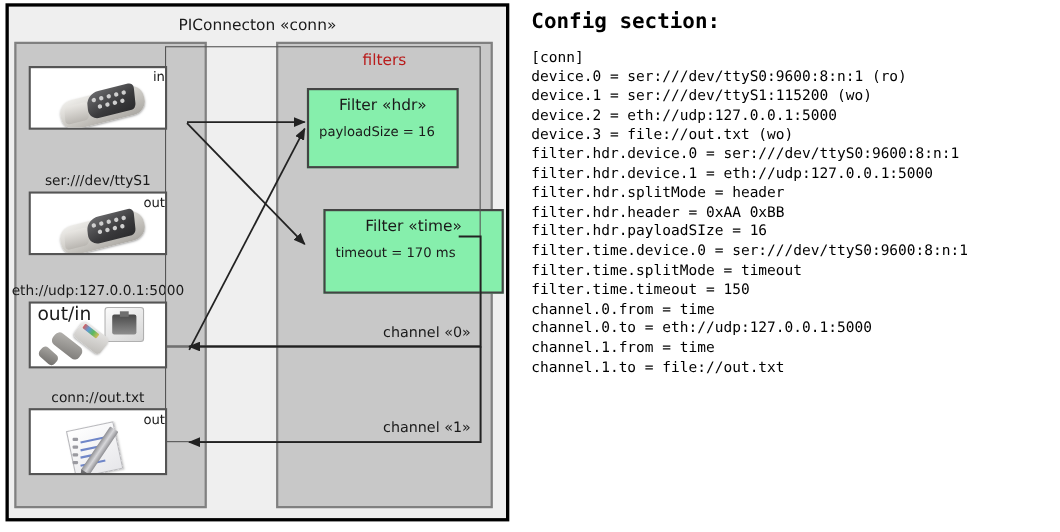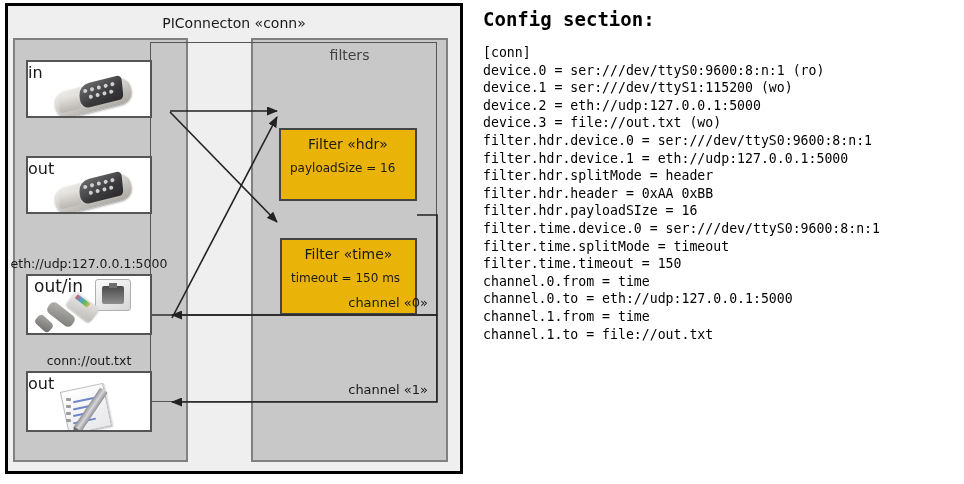--- a/index.html
+++ b/index.html
@@ -59,21 +59,21 @@
     border: 2px solid #808080;
     box-sizing: border-box;
   }
   #filters-title {
     position: absolute;
     left: 0;
     top: 7px;
     width: 100%;
     text-align: center;
     font-size: 14px;
-    color: #404040;
+    color: #b91c1c;
   }
 
   
   .device-group { position: absolute; left: 26px; width: 126px; }
   .device-label {
     text-align: center;
     font-size: 12.5px;
     color: #1a1a1a;
     margin-bottom: 3px;
     white-space: nowrap;
@@ -85,23 +85,23 @@
     background: #ffffff;
     border: 2px solid #555555;
     box-sizing: border-box;
     position: relative;
     overflow: hidden;
   }
   .device-box.tall { height: 61px; }
   .device-dir {
     position: absolute;
     width: 100%;
-    text-align: left;
+    text-align: right;
     top: 1px;
-    font-size: 16px;
+    font-size: 12px;
     color: #1a1a1a;
     z-index: 3;
   }
   .device-dir.left {
     text-align: center;
     left: 6px;
     width: auto;
     font-size: 17px;
     top: 0px;
   }
@@ -232,24 +232,23 @@
     content: "";
     position: absolute; left: 0; bottom: -7px;
     border-left: 4.5px solid transparent;
     border-right: 4.5px solid transparent;
     border-top: 8px solid #6d6d70;
   }
 
   
   .filter-box {
     position: absolute;
-    background: #eab308;
+    background: #86efac;
     border: 2px solid #444444;
     box-sizing: border-box;
-    margin-top: 48px;
   }
   .filter-title {
     text-align: center;
     font-size: 14px;
     color: #1a1a1a;
     margin-top: 6px;
   }
   .filter-attrs {
     margin: 9px 0 0 9px;
     font-size: 12px;
@@ -333,20 +332,21 @@
         <div class="pin" style="left:4px;top:7px;"></div>
           <div class="pin" style="left:11px;top:7px;"></div>
         <div class="pin" style="left:18px;top:7px;"></div>
           <div class="pin" style="left:25px;top:7px;"></div>
       </div>
     </div>
   </div>
 </div>
 
 <div class="device-group" style="top:156px;">
+  <div class="device-label">ser:///dev/ttyS1</div>
   <div class="device-box">
     <div class="device-dir">out</div>
     <div class="db9">
       <div class="shell"></div>
         <div class="tailA"></div>
         <div class="dsub"></div>
       <div class="pins">
         <div class="pin" style="left:0px;top:0px;"></div>
           <div class="pin" style="left:7px;top:0px;"></div>
         <div class="pin" style="left:14px;top:0px;"></div>
@@ -397,24 +397,24 @@
   </div>
 </div>
 
 <div class="filter-box" style="left:279px;top:80px;width:138px;height:73px;">
   <div class="filter-title">Filter «hdr»</div>
   <div class="filter-attrs">
     <div>payloadSize = 16</div>
   </div>
 </div>
 
-<div class="filter-box" style="left:280px;top:190px;width:137px;height:77px;">
+<div class="filter-box" style="left:294px;top:190px;width:164px;height:77px;">
   <div class="filter-title">Filter «time»</div>
   <div class="filter-attrs">
-    <div>timeout = 150 ms</div>
+    <div>timeout = 170 ms</div>
   </div>
 </div>
 
 <div class="channel-box" style="left:150px;top:42px;width:287px;height:273px;">
   <div class="channel-label">channel «0»</div>
 </div>
 <div class="channel-box" style="left:150px;top:315px;width:287px;height:87px;">
   <div class="channel-label">channel «1»</div>
 </div>
 

